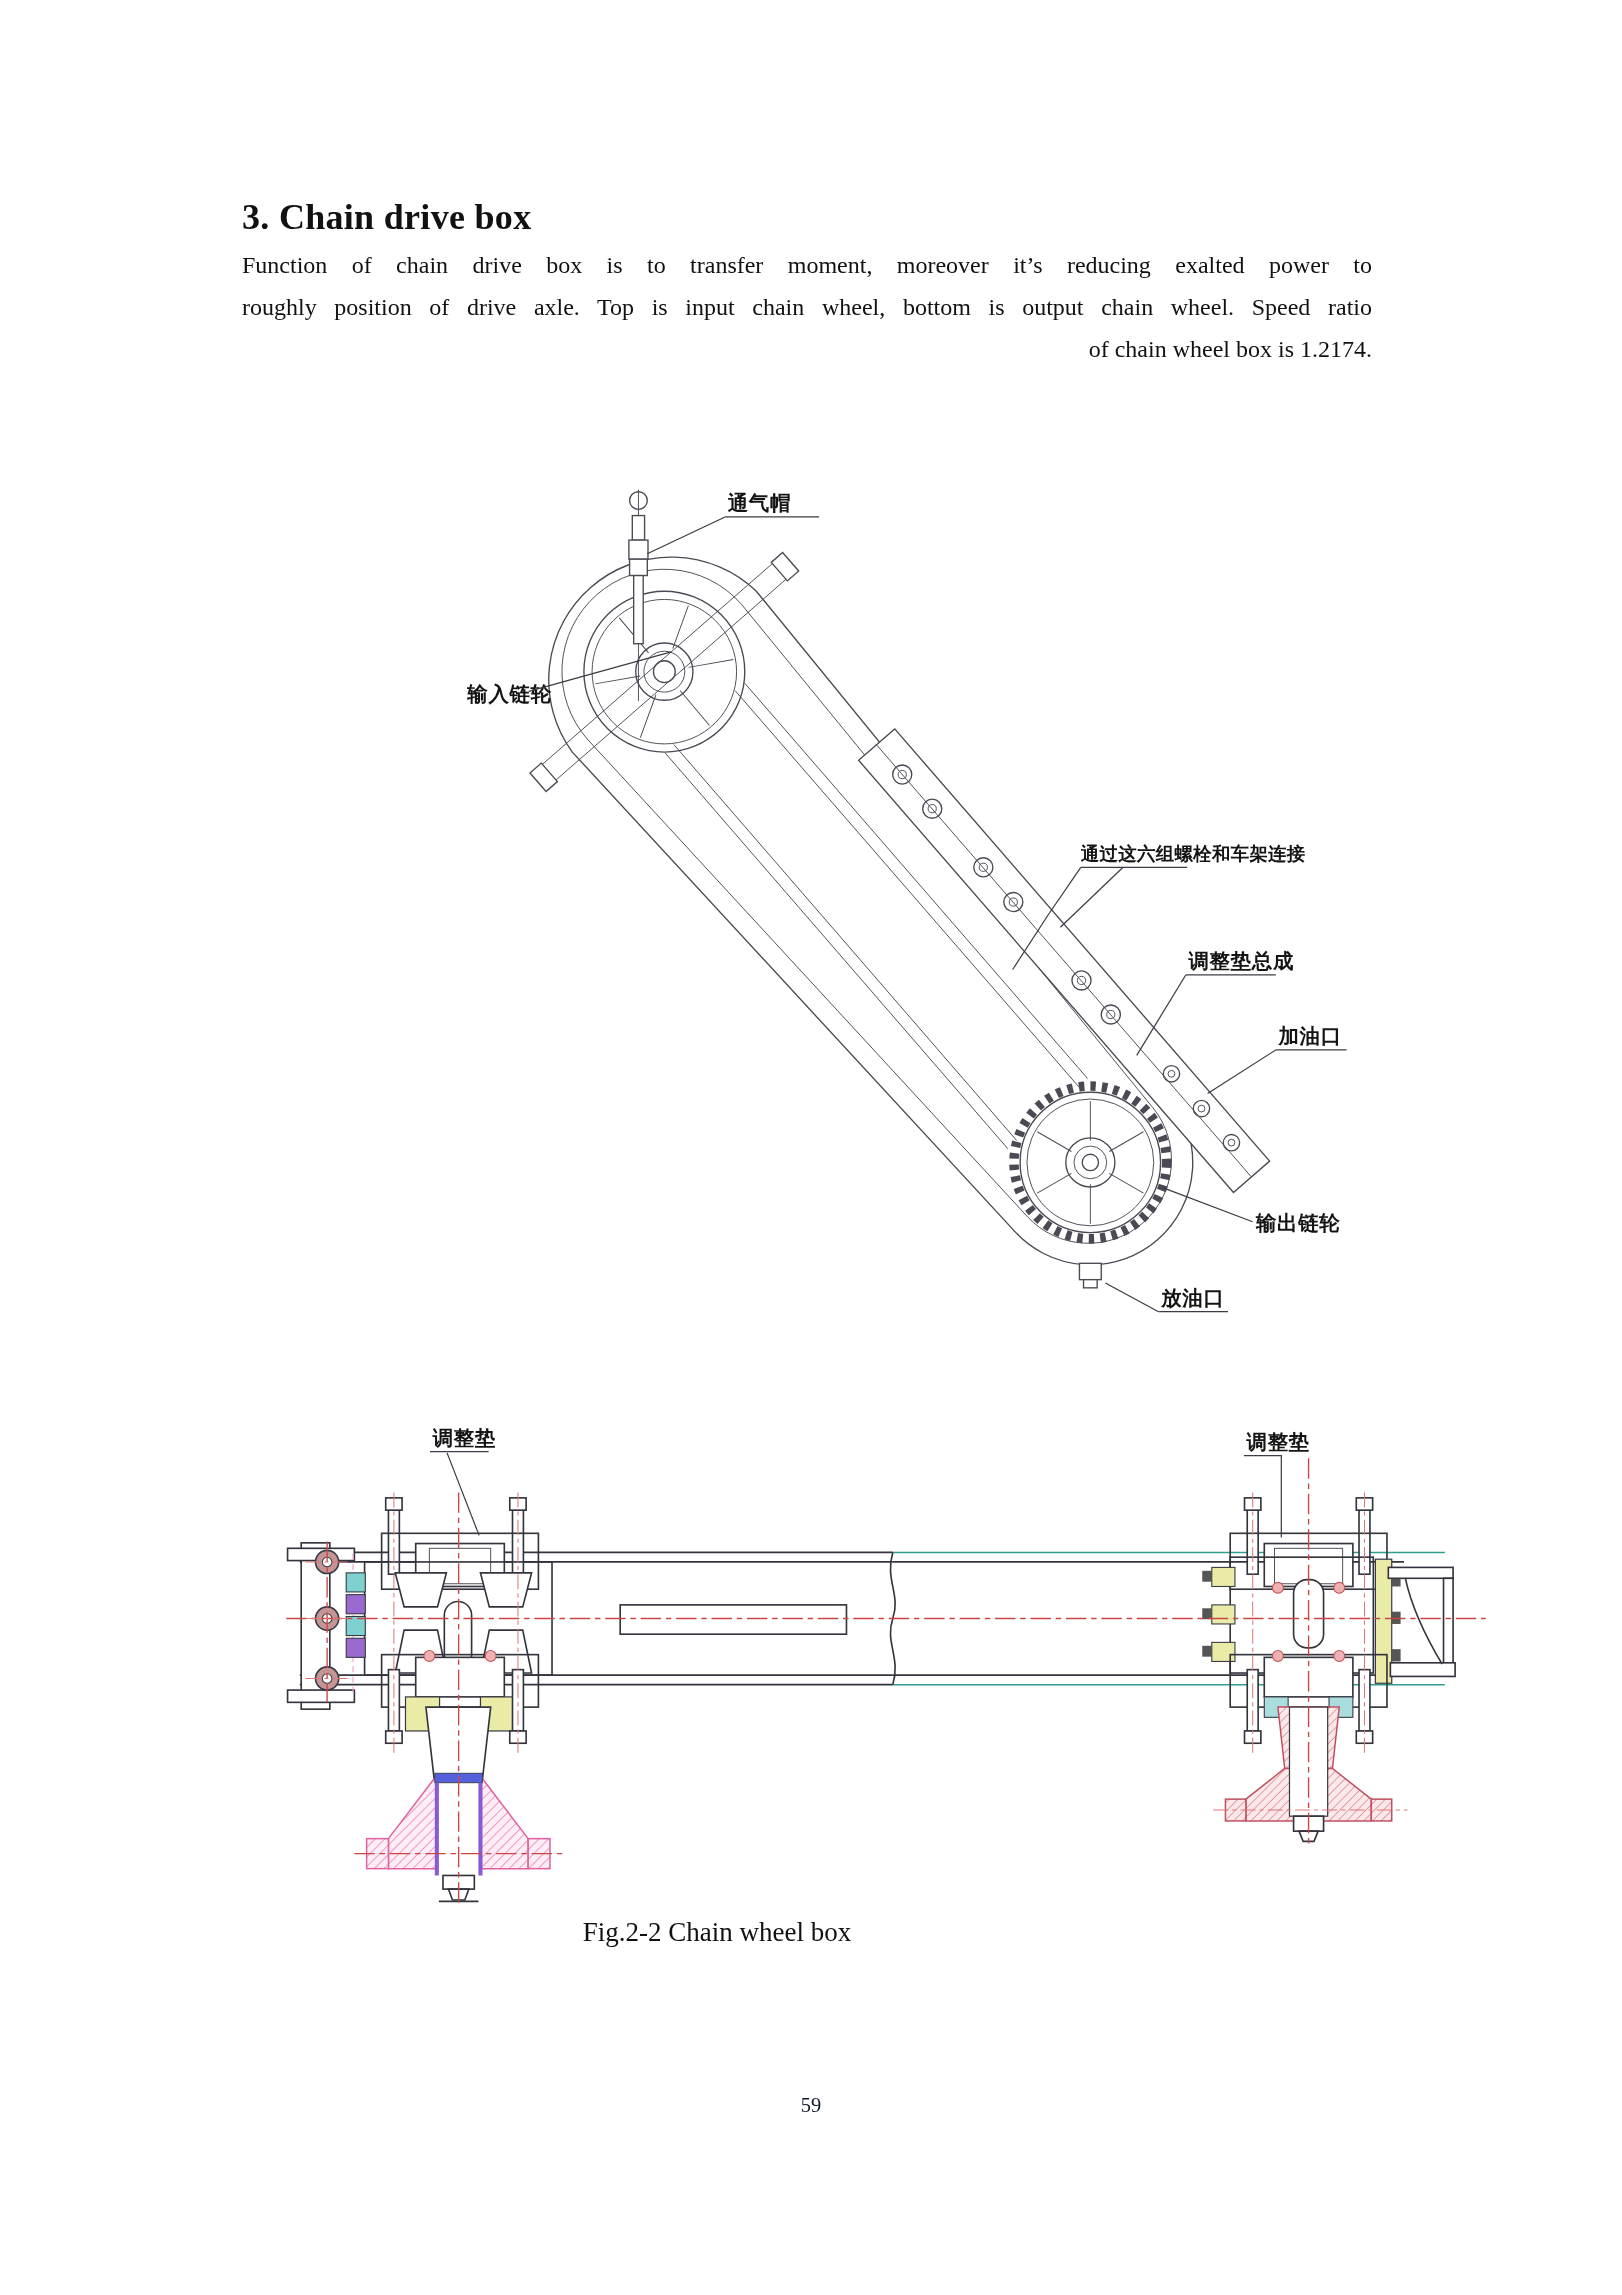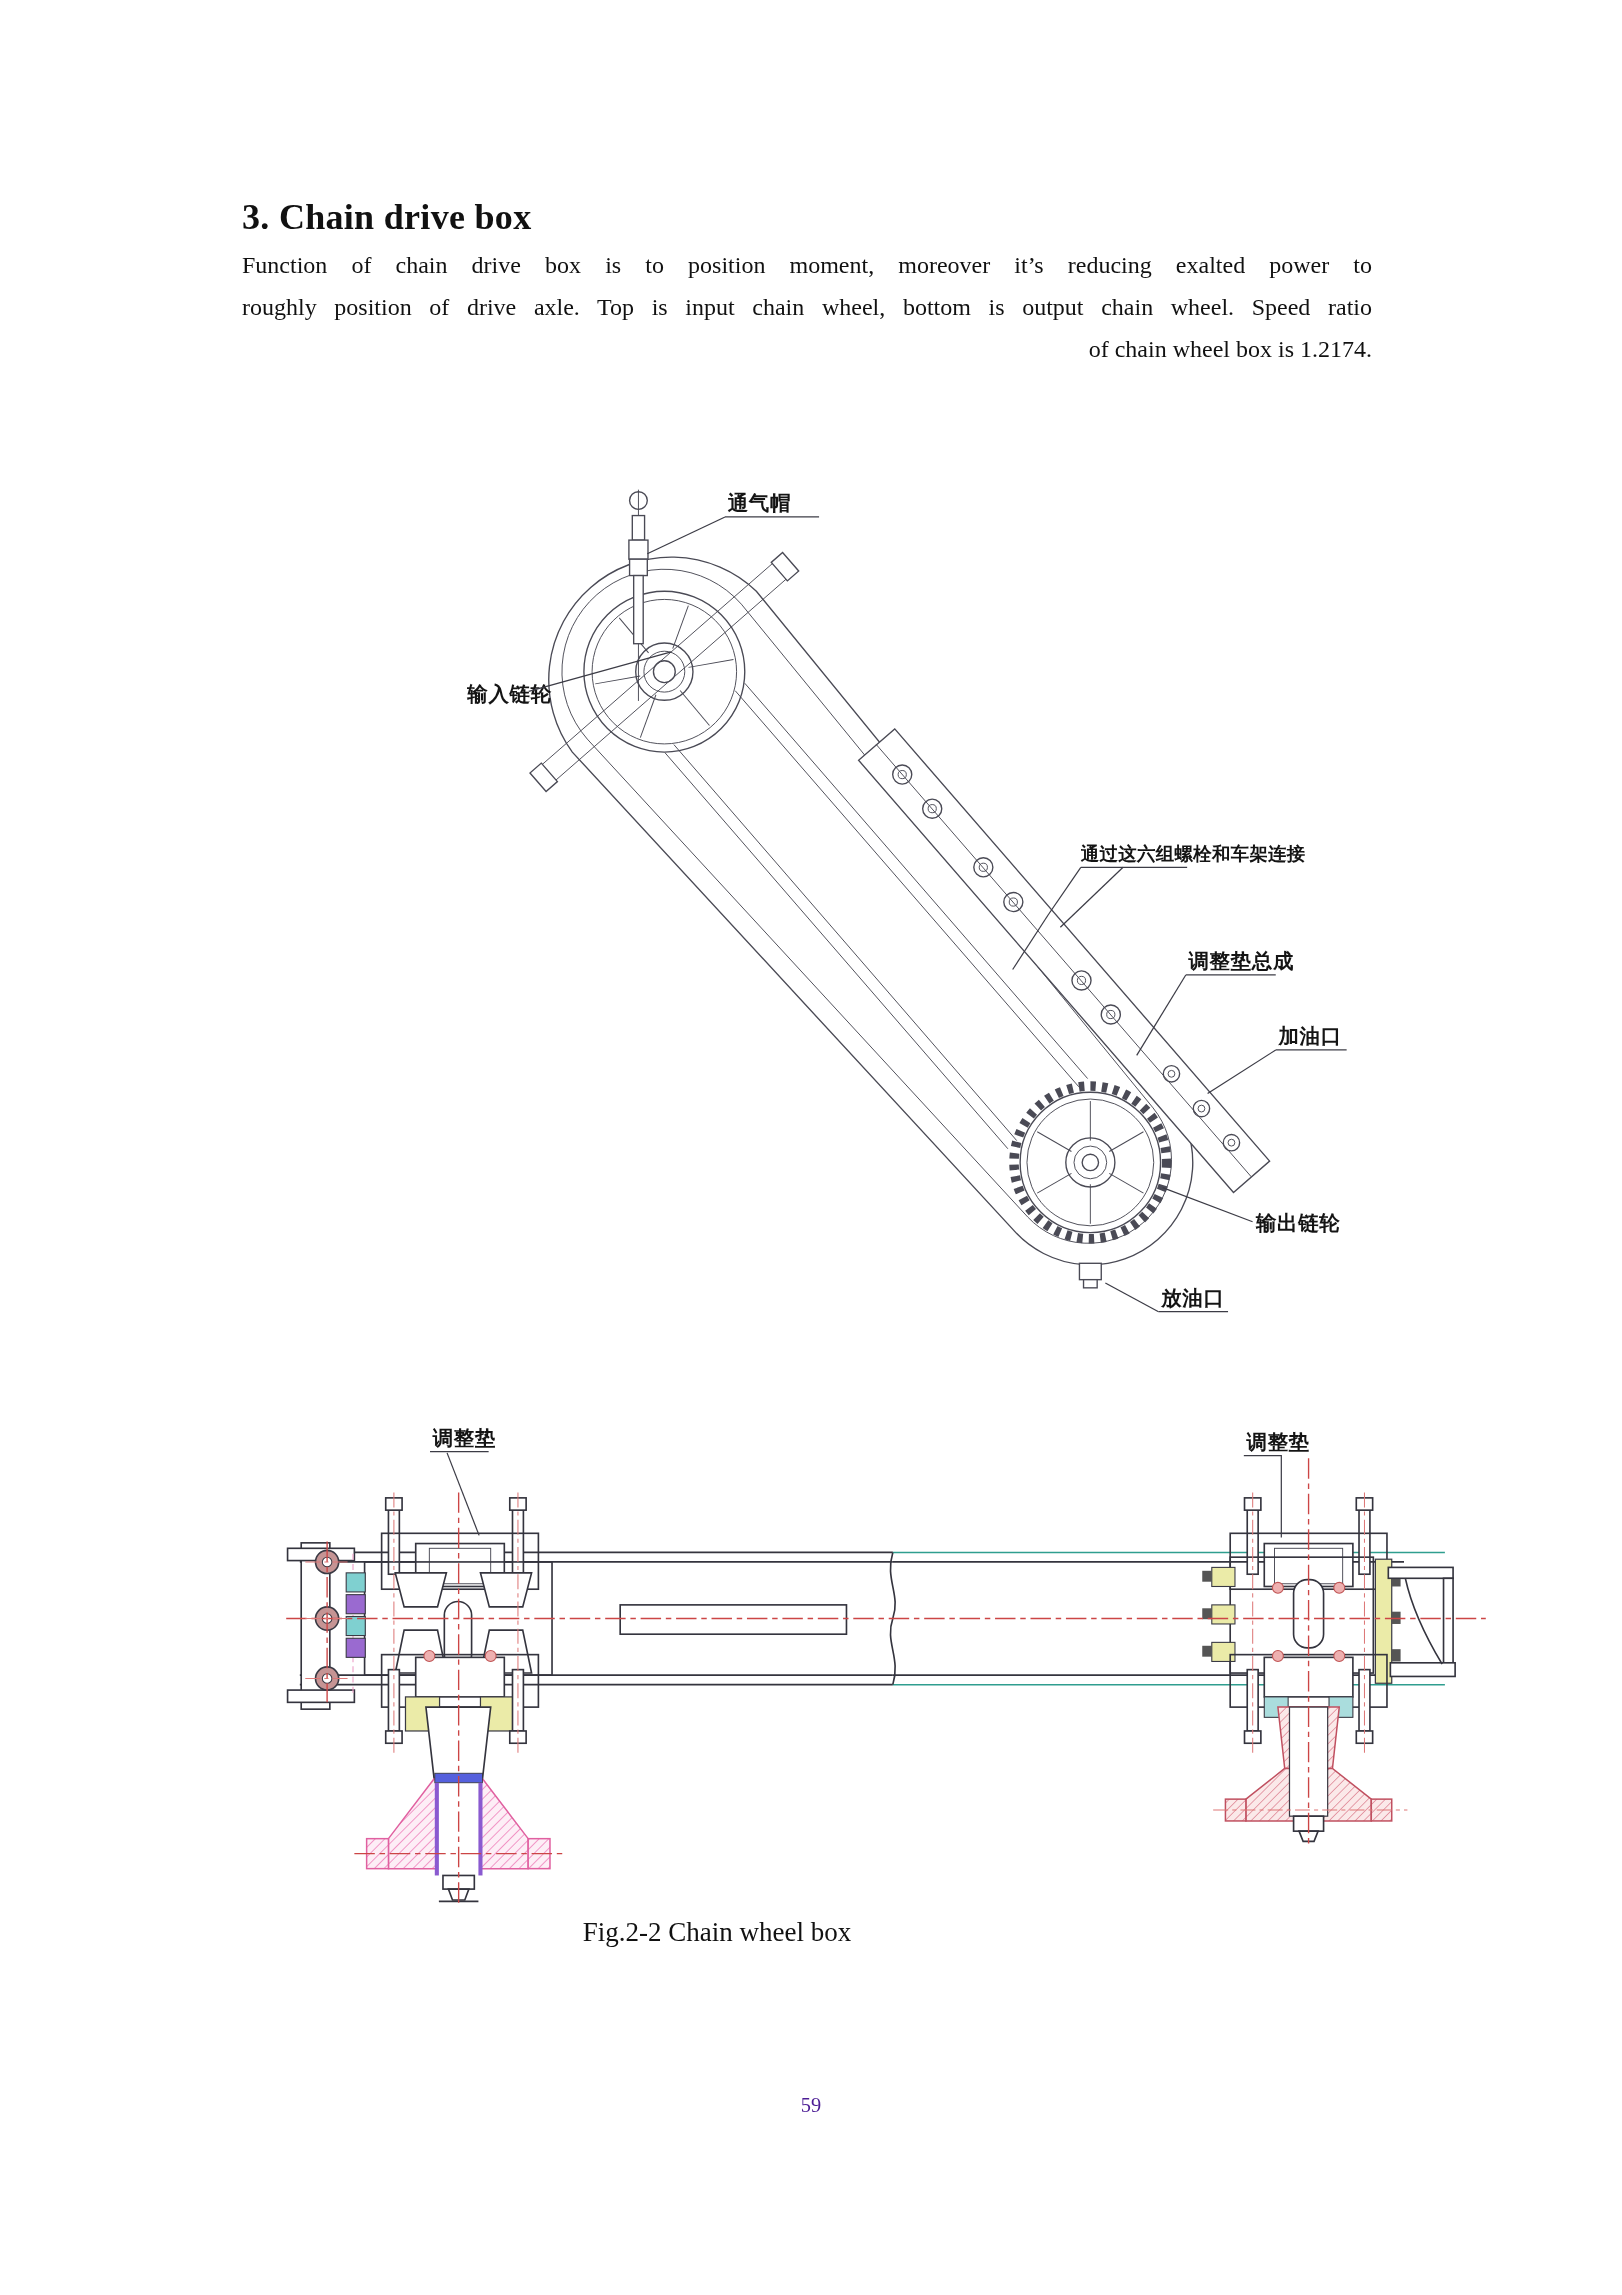--- a/index.html
+++ b/index.html
@@ -20,21 +20,21 @@
     font-size:24px;line-height:42px;
   }
   .para .jline{text-align:justify;text-align-last:justify;}
   .para .lline{text-align:right;}
   .caption{
     position:absolute;left:0;top:1917px;width:1434px;
     text-align:center;font-size:27px;
   }
   .pageno{
     position:absolute;left:0;top:2094px;width:1622px;
-    text-align:center;font-size:20.4px;color:#4c1d95;
+    text-align:center;font-size:20.4px;color:#0f172a;
   }
   .fig{position:absolute;}
   
   .ln{stroke:#4a4a55;stroke-width:2;fill:none;}
   .lnt{stroke:#4a4a55;stroke-width:1.4;fill:none;}
   .dk{stroke:#34343e;stroke-width:2.4;fill:none;}
   .wf{fill:#ffffff;}
   .teal{stroke:#2f9e8f;stroke-width:2.2;fill:none;}
   .cl{stroke:#cc4545;stroke-width:2;fill:none;stroke-dasharray:30 7 8 7;}
   .cl2{stroke:#dd7777;stroke-width:1.5;fill:none;stroke-dasharray:22 6 6 6;}
@@ -44,21 +44,21 @@
   .ldr{stroke:#3c3c46;stroke-width:1.8;fill:none;}
 </style>
 </head>
 <body>
 
 <div class="page">
 
   <div class="heading">3. Chain drive box</div>
 
   <div class="para">
-    <div class="jline">Function of chain drive box is to position moment, moreover it’s reducing exalted power to</div>
+    <div class="jline">Function of chain drive box is to transfer moment, moreover it’s reducing exalted power to</div>
     <div class="jline">roughly position of drive axle. Top is input chain wheel, bottom is output chain wheel. Speed ratio</div>
     <div class="lline">of chain wheel box is 1.2174.</div>
   </div>
 
   <svg class="fig" style="left:436px;top:450px;" width="927" height="900" viewBox="0 0 1360 1320">
 
     <g>
       <path class="ln" d="M1073,946 A150,150 0 0 1 847,1144 L200,443 A180,180 0 0 1 470,207 Z"></path>
       <path class="lnt" d="M1052,965 A122,122 0 0 1 868,1125 L222,424 A150,150 0 0 1 448,226 Z"></path>
       <line class="lnt" x1="439" y1="353" x2="943" y2="934"></line>

